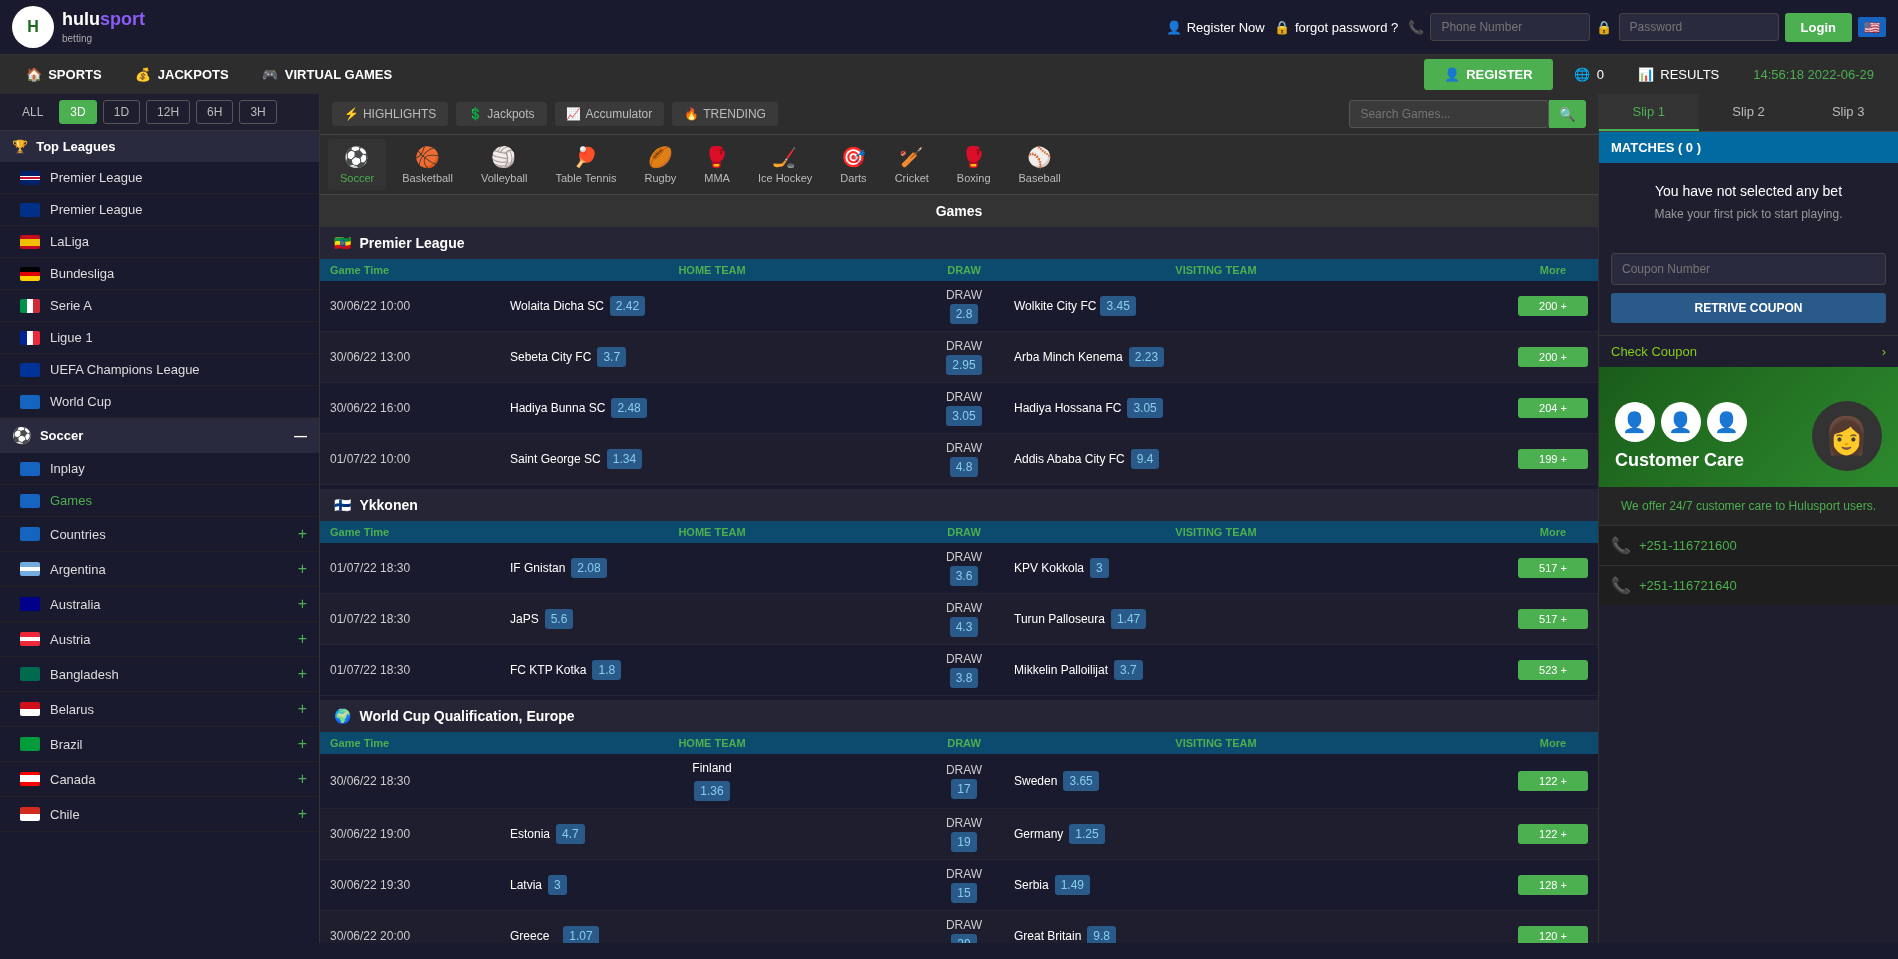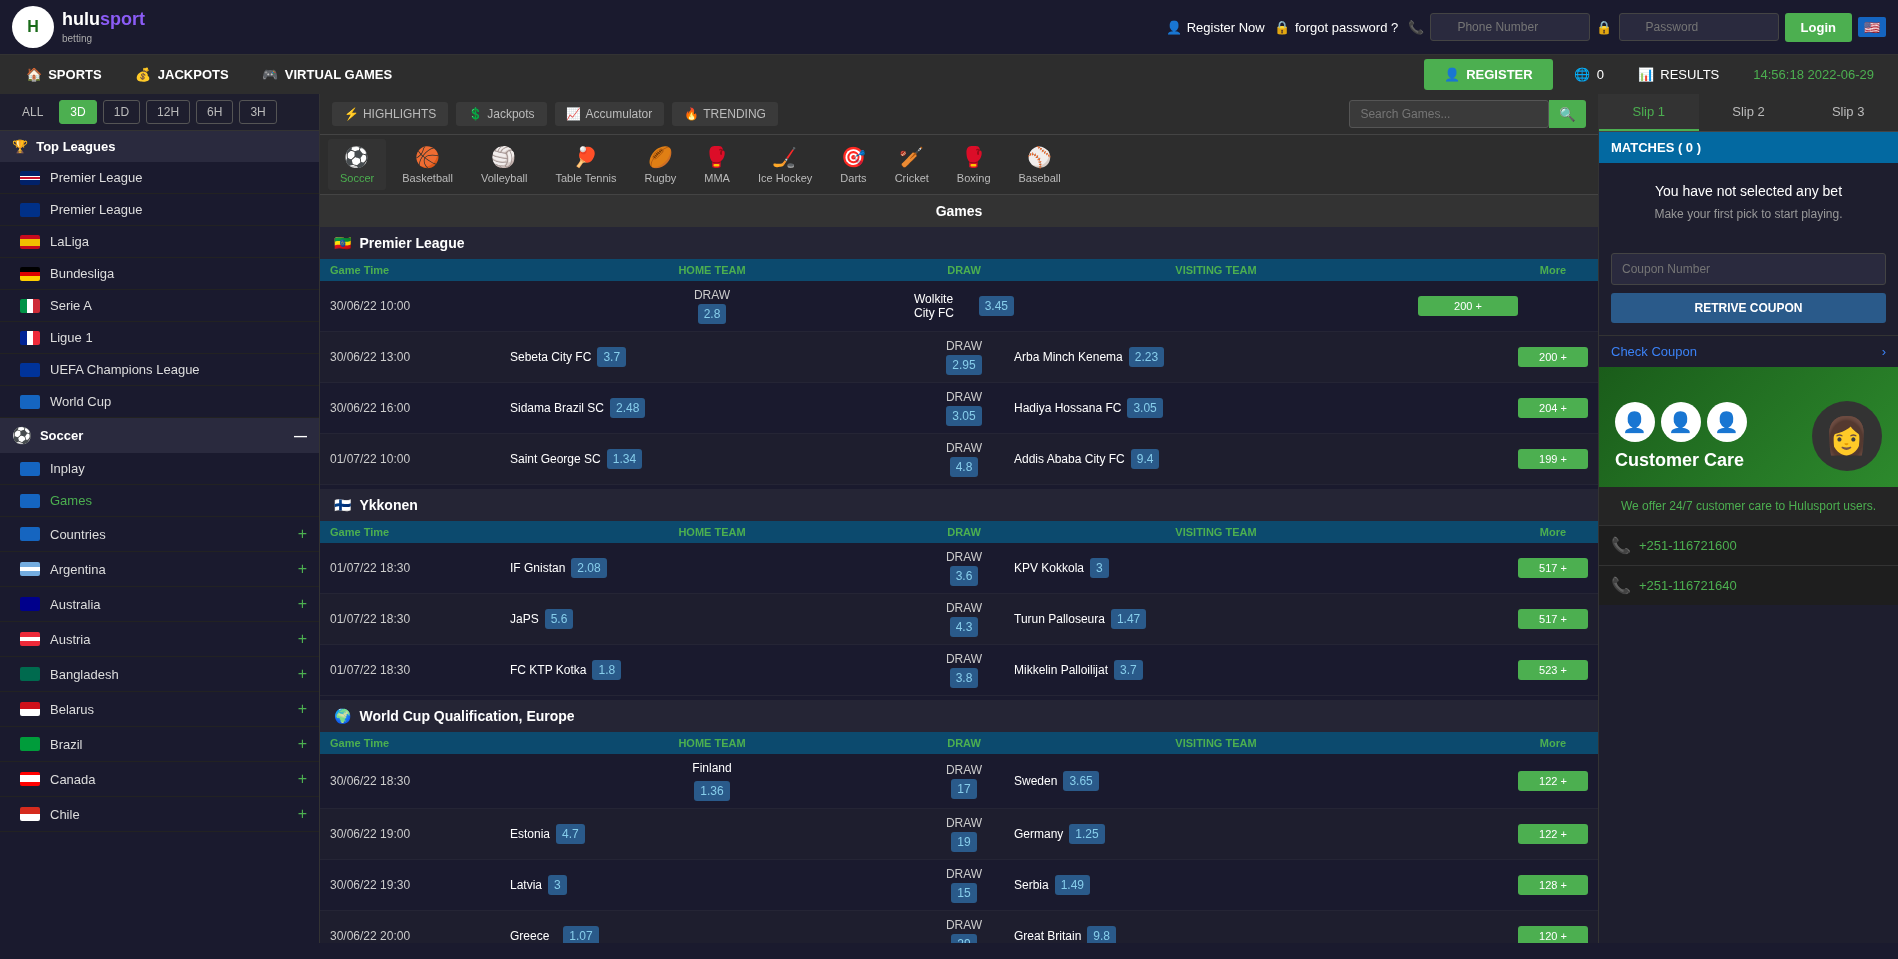--- a/index.html
+++ b/index.html
@@ -6,21 +6,21 @@
     body { font-family: Arial, sans-serif; background: #1a1a2e; color: #fff; font-size: 13px; overflow-x: hidden; }
 
     
     .top-bar { background: #1a1a2e; display: flex; align-items: center; justify-content: space-between; padding: 6px 12px; border-bottom: 1px solid #333; }
     .logo { display: flex; align-items: center; gap: 8px; }
     .logo-circle { width: 42px; height: 42px; background: #fff; border-radius: 50%; display: flex; align-items: center; justify-content: center; font-weight: bold; color: #1a6b1a; font-size: 18px; }
     .top-right { display: flex; align-items: center; gap: 10px; }
     .register-link { color: #fff; font-size: 13px; display: flex; align-items: center; gap: 4px; text-decoration: none; }
     .forgot-link { color: #fff; font-size: 13px; display: flex; align-items: center; gap: 4px; }
     .auth-inputs { display: flex; align-items: center; gap: 6px; }
-    .auth-input { background: #2a2a3e; border: 1px solid #444; color: #3b82f6; padding: 6px 26px; border-radius: 3px; font-size: 12px; width: 160px; }
+    .auth-input { background: #2a2a3e; border: 1px solid #444; color: #3b82f6; padding: 6px 10px; border-radius: 3px; font-size: 12px; width: 160px; }
     .login-btn { background: #4caf50; border: none; color: #fff; padding: 7px 16px; border-radius: 3px; cursor: pointer; font-size: 13px; font-weight: bold; }
     .flag-btn { width: 28px; height: 20px; background: #1565c0; border: none; cursor: pointer; display: flex; align-items: center; justify-content: center; border-radius: 2px; }
 
     
     .nav-bar { background: #2d2d2d; display: flex; align-items: center; justify-content: space-between; padding: 0 12px; }
     .nav-left { display: flex; align-items: center; gap: 6px; }
     .nav-item { color: #fff; font-size: 13px; font-weight: bold; padding: 12px 14px; display: flex; align-items: center; gap: 6px; cursor: pointer; }
     .nav-right { display: flex; align-items: center; gap: 10px; }
     .register-btn { background: #4caf50; color: #fff; border: none; padding: 8px 20px; border-radius: 3px; font-size: 13px; font-weight: bold; cursor: pointer; display: flex; align-items: center; gap: 6px; }
     .nav-badge { background: #2d2d2d; color: #fff; font-size: 13px; display: flex; align-items: center; gap: 6px; padding: 8px 12px; }
@@ -116,21 +116,21 @@
     .slip-tab.active { color: #4caf50; border-bottom-color: #4caf50; background: #333; }
 
     .matches-header { background: #0369a1; padding: 8px 12px; font-size: 13px; font-weight: bold; color: #fff; }
     .no-bet-section { padding: 20px; text-align: center; }
     .no-bet-title { font-size: 14px; color: #fff; margin-bottom: 8px; }
     .no-bet-sub { font-size: 12px; color: #999; }
 
     .coupon-section { padding: 12px; }
     .coupon-input { background: #2a2a3e; border: 1px solid #444; color: #fff; padding: 8px 10px; border-radius: 3px; font-size: 12px; width: 100%; margin-bottom: 8px; }
     .retrive-btn { background: #2a5a8a; color: #fff; border: none; padding: 8px 14px; border-radius: 3px; cursor: pointer; font-size: 12px; font-weight: bold; width: 100%; }
-    .check-coupon-row { display: flex; align-items: center; justify-content: space-between; padding: 8px 12px; border-top: 1px solid #333; cursor: pointer; color: #3b82f6; font-size: 13px; }
+    .check-coupon-row { display: flex; align-items: center; justify-content: space-between; padding: 8px 12px; border-top: 1px solid #333; cursor: pointer; color: #84cc16; font-size: 13px; }
 
     
     .customer-care { background: #2d6a2d; padding: 0; position: relative; }
     .cc-banner { background: linear-gradient(135deg, #1a5c1a, #2d8a2d); padding: 16px; display: flex; align-items: flex-end; justify-content: space-between; min-height: 120px; }
     .cc-title { font-size: 18px; font-weight: bold; color: #fff; }
     .cc-agent { width: 40px; height: 40px; background: #fff; border-radius: 50%; display: flex; align-items: center; justify-content: center; font-size: 20px; }
     .cc-main-agent { width: 70px; height: 70px; background: #333; border-radius: 50%; display: flex; align-items: center; justify-content: center; font-size: 36px; }
     .cc-desc { background: #252525; padding: 12px; text-align: center; font-size: 12px; color: #4caf50; }
     .cc-phone { background: #1e1e1e; padding: 10px 12px; display: flex; align-items: center; gap: 8px; border-top: 1px solid #333; cursor: pointer; }
     .cc-phone-icon { color: #4caf50; font-size: 16px; }
@@ -399,20 +399,24 @@
       <div class="league-table-header">
         <span>Game Time</span>
         <span>HOME TEAM</span>
         <span>DRAW</span>
         <span>VISITING TEAM</span>
         <span></span>
         <span>More</span>
       </div>
       <div class="match-row">
         <span class="match-time">30/06/22 10:00</span>
+        <span style="display:flex;align-items:center;gap:6px;">
+          <span class="match-team">Wolaita Dicha SC</span>
+          <span class="match-odds">2.42</span>
+        </span>
         <span style="display:flex;flex-direction:column;align-items:center;gap:2px;">
           <span class="match-draw">DRAW</span>
           <span class="match-draw-odds">2.8</span>
         </span>
         <span style="display:flex;align-items:center;gap:4px;">
           <span class="match-team">Wolkite City FC</span>
           <span class="match-odds">3.45</span>
         </span>
         <span></span>
         <span class="match-more">200 +</span>
@@ -430,21 +434,21 @@
         <span style="display:flex;align-items:center;gap:6px;">
           <span class="match-team">Arba Minch Kenema</span>
           <span class="match-odds">2.23</span>
         </span>
         <span></span>
         <span class="match-more">200 +</span>
       </div>
       <div class="match-row">
         <span class="match-time">30/06/22 16:00</span>
         <span style="display:flex;align-items:center;gap:6px;">
-          <span class="match-team">Sidama Brazil SC</span>
+          <span class="match-team">Hadiya Bunna SC</span>
           <span class="match-odds">2.48</span>
         </span>
         <span style="display:flex;flex-direction:column;align-items:center;gap:2px;">
           <span class="match-draw">DRAW</span>
           <span class="match-draw-odds">3.05</span>
         </span>
         <span style="display:flex;align-items:center;gap:6px;">
           <span class="match-team">Hadiya Hossana FC</span>
           <span class="match-odds">3.05</span>
         </span>

